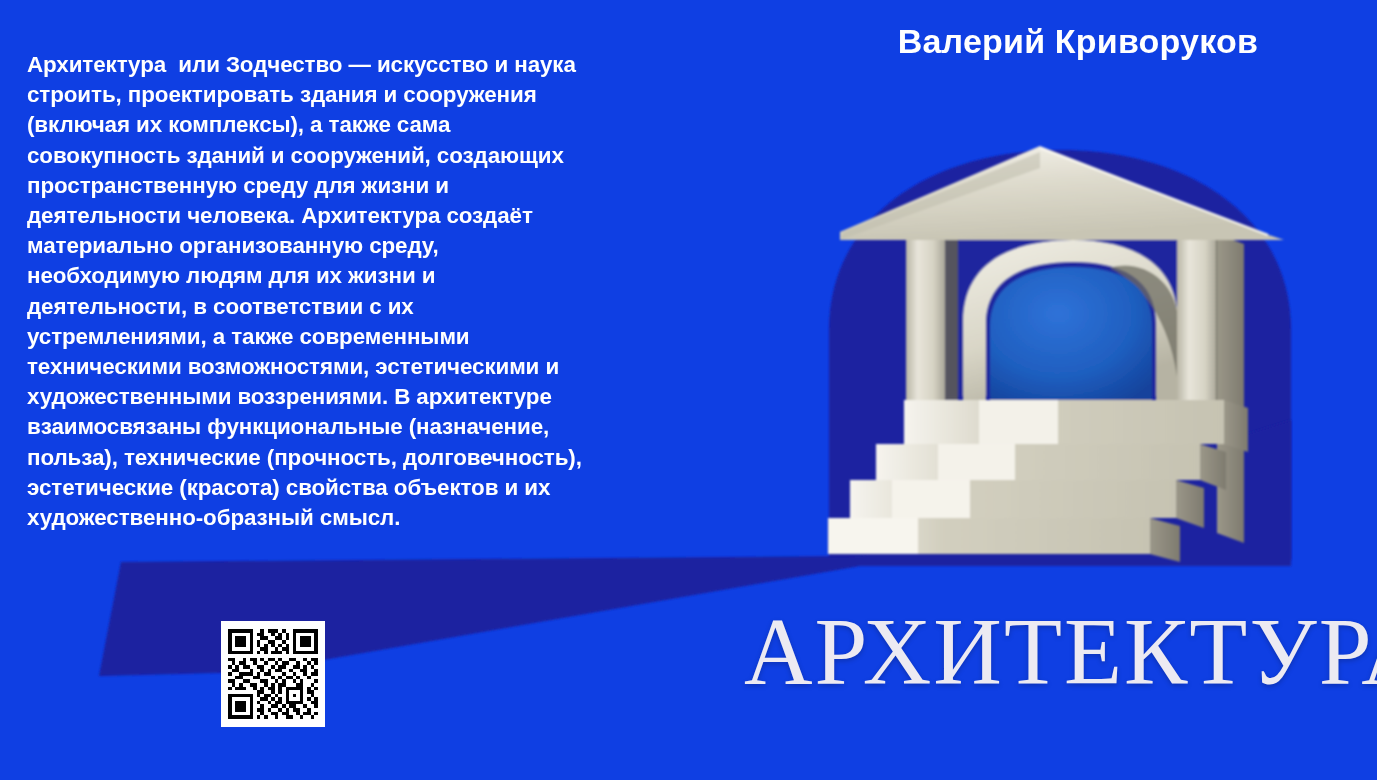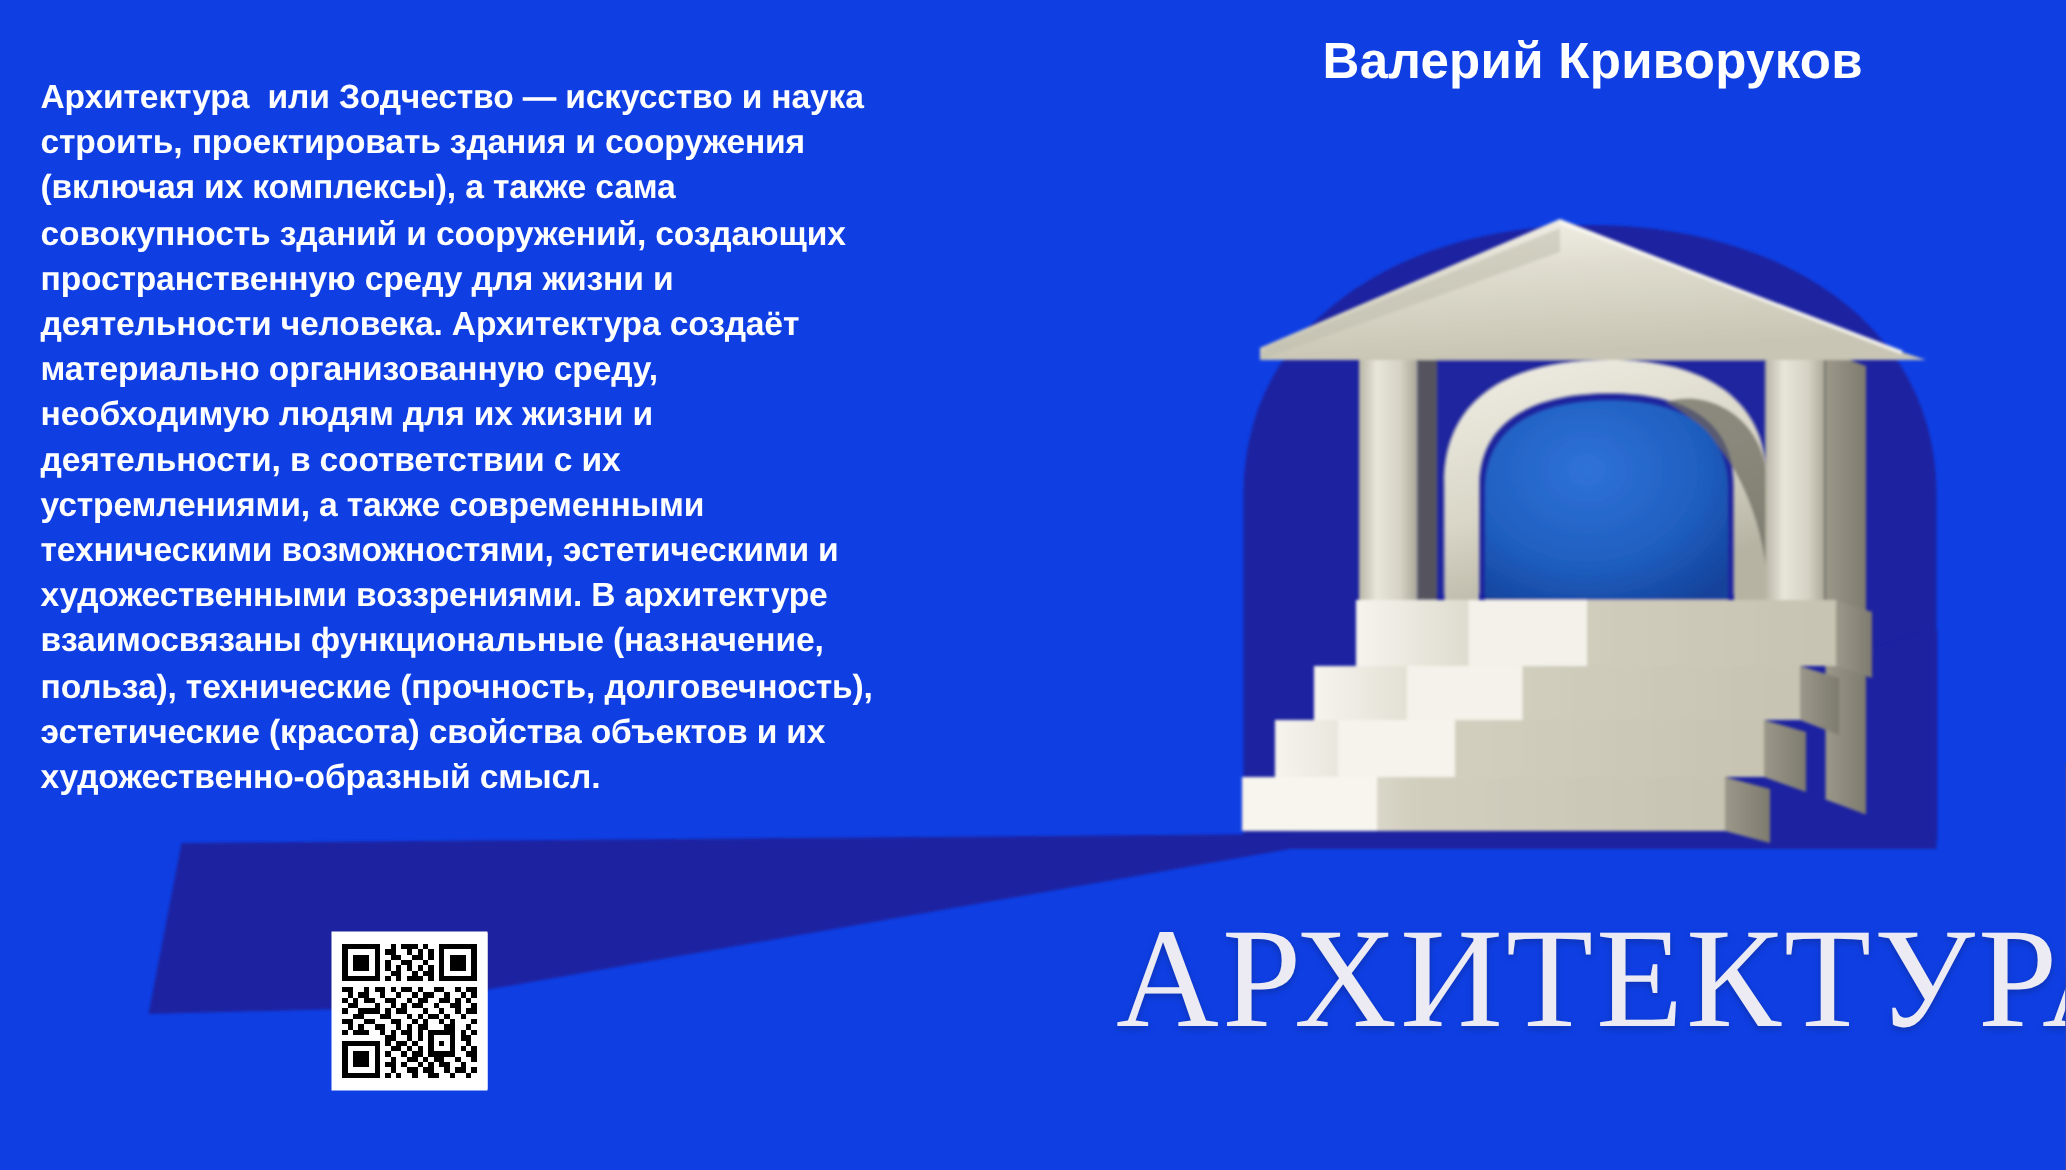--- a/index.html
+++ b/index.html
@@ -37,21 +37,21 @@
     font-weight: 700;
     line-height: 30.2px;
     letter-spacing: -0.1px;
     white-space: pre-wrap;
     text-rendering: optimizeLegibility;
   }
 
   
   .author {
     position: absolute;
-    right: 135px;
+    right: 119px;
     top: 22px;
     color: #ffffff;
     font-family: "Liberation Sans", sans-serif;
     font-size: 34px;
     font-weight: 700;
     letter-spacing: 0.2px;
     white-space: nowrap;
   }
 
   

